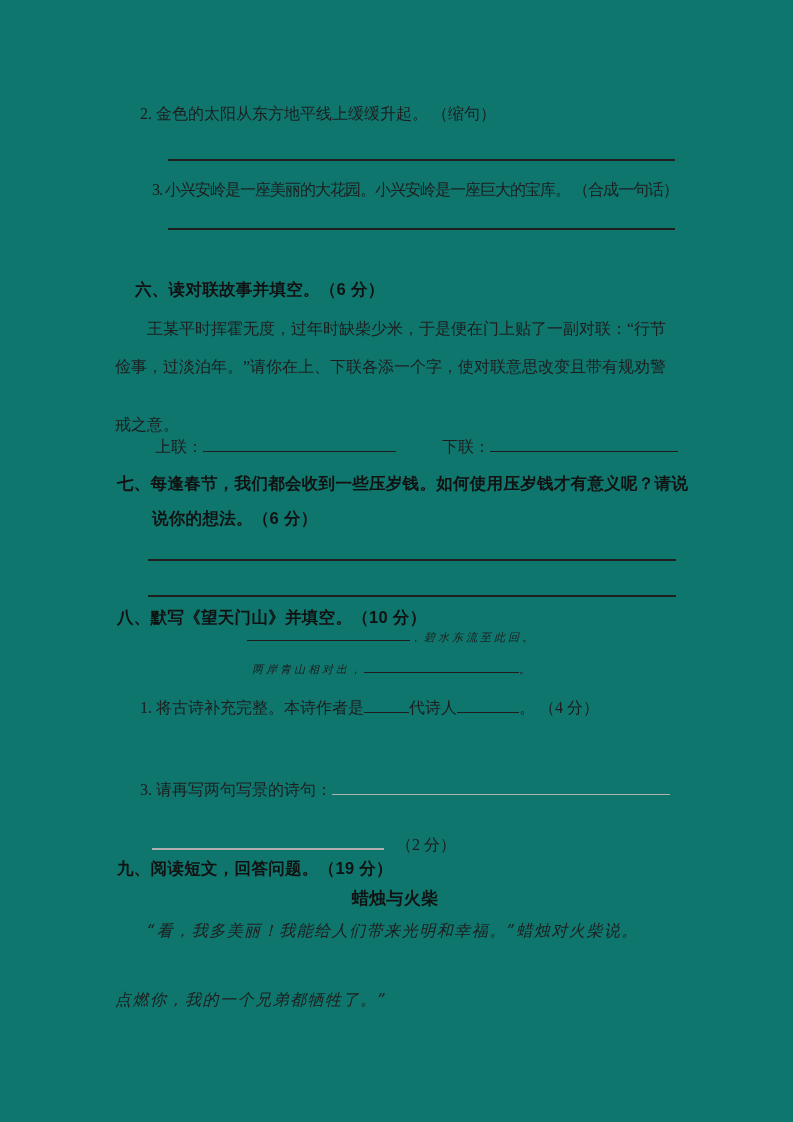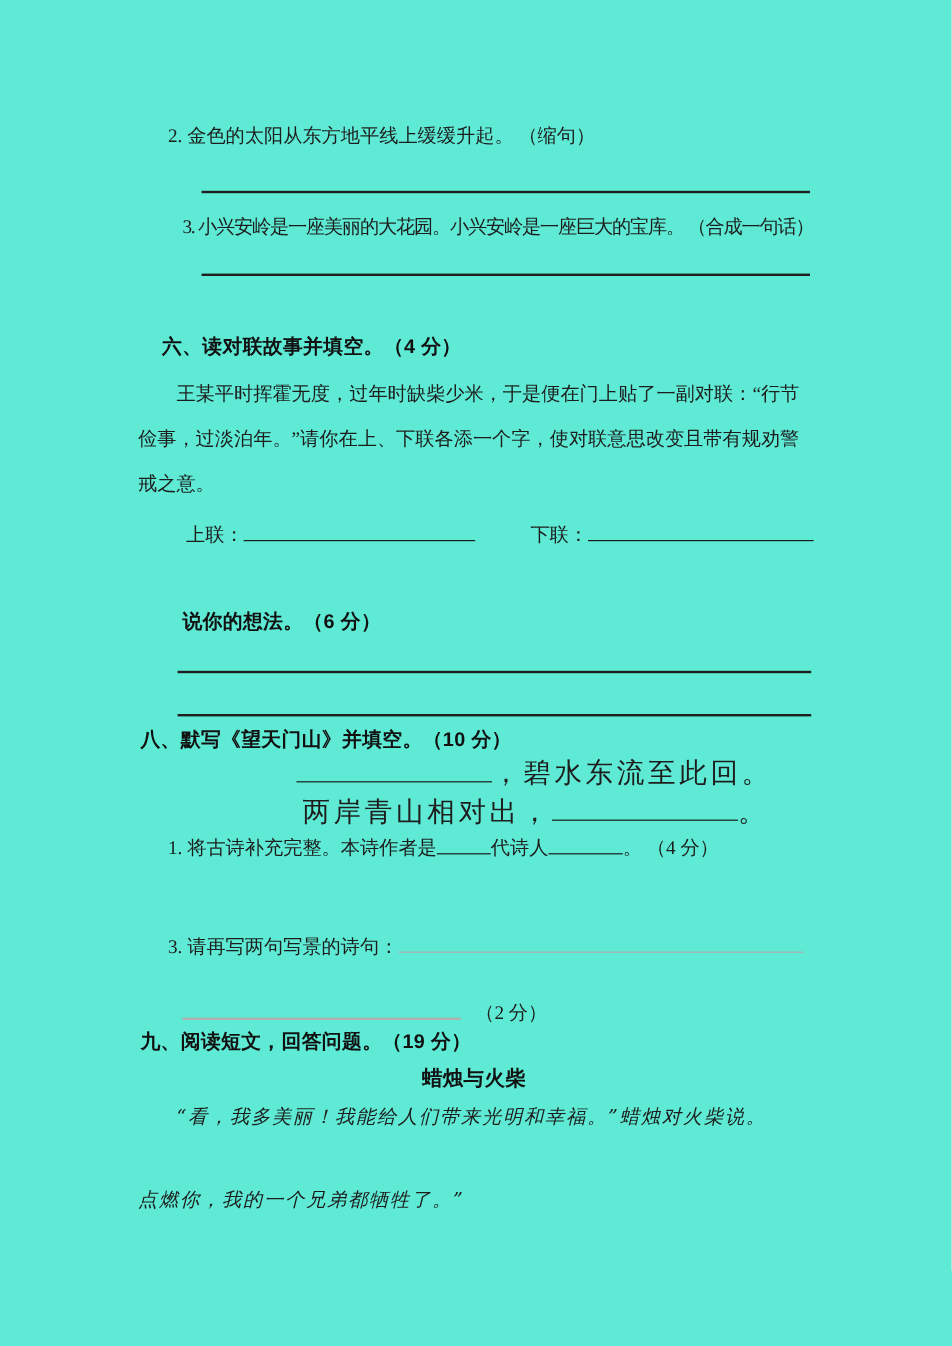--- a/index.html
+++ b/index.html
@@ -1,56 +1,57 @@
 <!DOCTYPE html>
 <html><head>
 <meta charset="utf-8">
 <style>
   html,body{margin:0;padding:0;background:#e8e8e8;}
   .page{
     position:relative;
     width:793px;height:1122px;
-    background:#5eead4;
+    background:#0f766e;
     overflow:hidden;
     margin:0 auto;
     font-family:"Liberation Serif",serif;
   }
   .t{position:absolute;white-space:nowrap;color:#1d1d1d;line-height:1.25;}
   .q{font-family:"Liberation Serif",serif;font-size:16px;}
   .tight{letter-spacing:-1px;margin-left:12px;}
   .hd{font-family:"Liberation Sans",sans-serif;font-weight:700;font-size:16.5px;letter-spacing:.3px;color:#111;}
   .kai{font-family:"DejaVu Serif",serif;font-style:italic;}
-  .poem{font-family:"DejaVu Serif",serif;font-size:23px;letter-spacing:3px;}
+  .poem{font-family:"DejaVu Serif",serif;font-style:italic;font-size:11px;letter-spacing:3px;}
   .ps{font-size:16px;letter-spacing:1.5px;}
   .rule{position:absolute;height:0;border-top:2px solid #1f1f1f;}
   .rule.gray{border-top-color:#b0b0b0;}
   .bl{display:inline-block;height:1px;border-bottom:1.6px solid #1d1d1d;}
   .bl.gray{border-bottom-color:#b0b0b0;}
   .title-center{width:560px;text-align:center;font-size:17px;}
 </style>
 </head>
 <body>
 
 <div class="page">
 
   <div class="t q" style="left:140px;top:104px">2. 金色的太阳从东方地平线上缓缓升起。 （缩句）</div>
   <div class="rule" style="left:168px;top:159px;width:507px"></div>
 
   <div class="t q tight" style="left:140px;top:180px">3. 小兴安岭是一座美丽的大花园。小兴安岭是一座巨大的宝库。 （合成一句话）</div>
   <div class="rule" style="left:168px;top:228px;width:507px"></div>
 
-  <div class="t hd" style="left:135px;top:279px">六、读对联故事并填空。（4 分）</div>
+  <div class="t hd" style="left:135px;top:279px">六、读对联故事并填空。（6 分）</div>
   <div class="t q" style="left:147px;top:319px">王某平时挥霍无度，过年时缺柴少米，于是便在门上贴了一副对联：“行节</div>
   <div class="t q" style="left:115px;top:357px">俭事，过淡泊年。”请你在上、下联各添一个字，使对联意思改变且带有规劝警</div>
-  <div class="t q" style="left:115px;top:394px">戒之意。</div>
+  <div class="t q" style="left:115px;top:415px">戒之意。</div>
 
   <div class="t q" style="left:155px;top:437px">
     <span>上联：</span><span class="bl" style="width:193px"></span><span style="display:inline-block;width:46px"></span><span>下联：</span><span class="bl" style="width:188px"></span>
   </div>
 
+  <div class="t hd" style="left:117px;top:473px">七、每逢春节，我们都会收到一些压岁钱。如何使用压岁钱才有意义呢？请说</div>
   <div class="t hd" style="left:152px;top:508px">说你的想法。（6 分）</div>
   <div class="rule" style="left:148px;top:559px;width:528px"></div>
   <div class="rule" style="left:148px;top:595px;width:528px"></div>
 
   <div class="t hd" style="left:117px;top:607px">八、默写《望天门山》并填空。（10 分）</div>
 
   <div class="t poem" style="left:247px;top:631px">
     <span class="bl" style="width:163px"></span><span>，碧水东流至此回。</span>
   </div>
   <div class="t poem" style="left:252px;top:663px">

